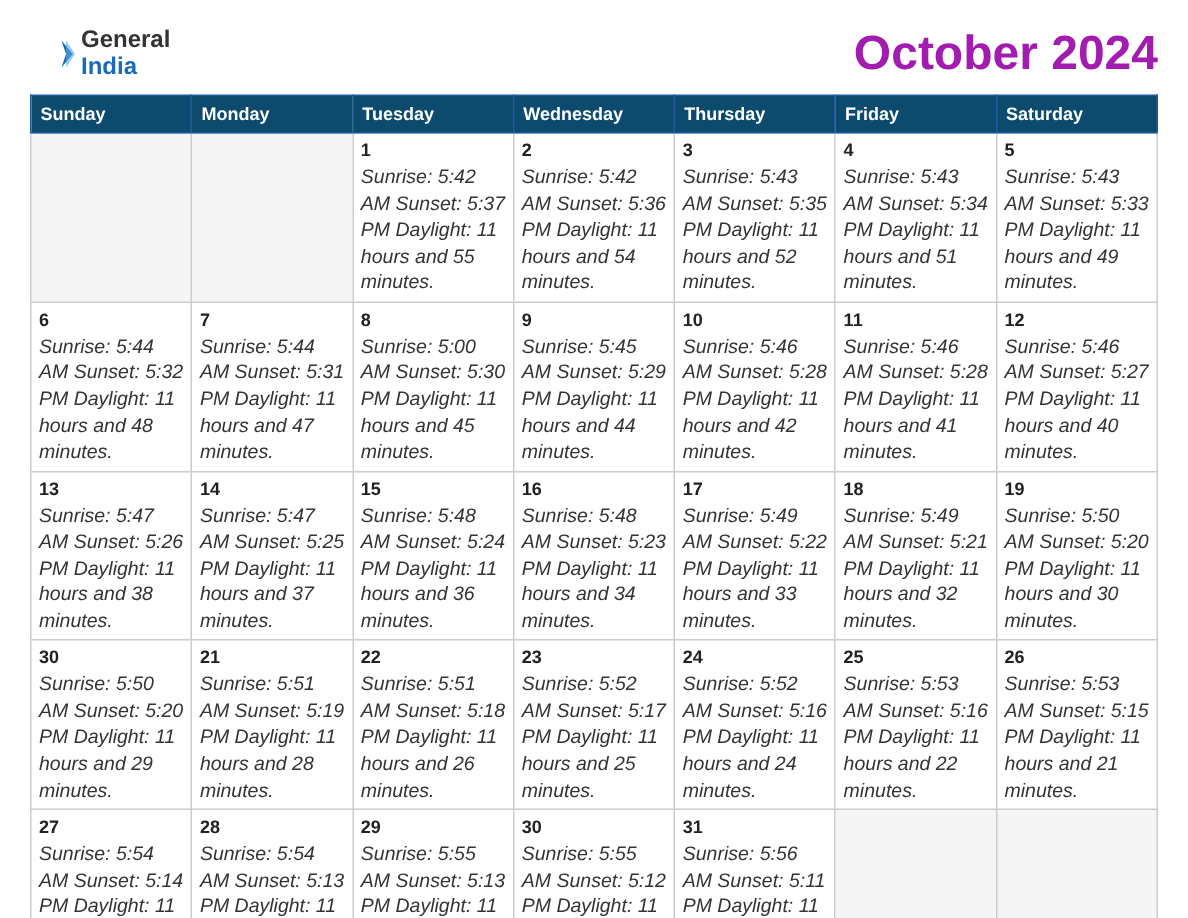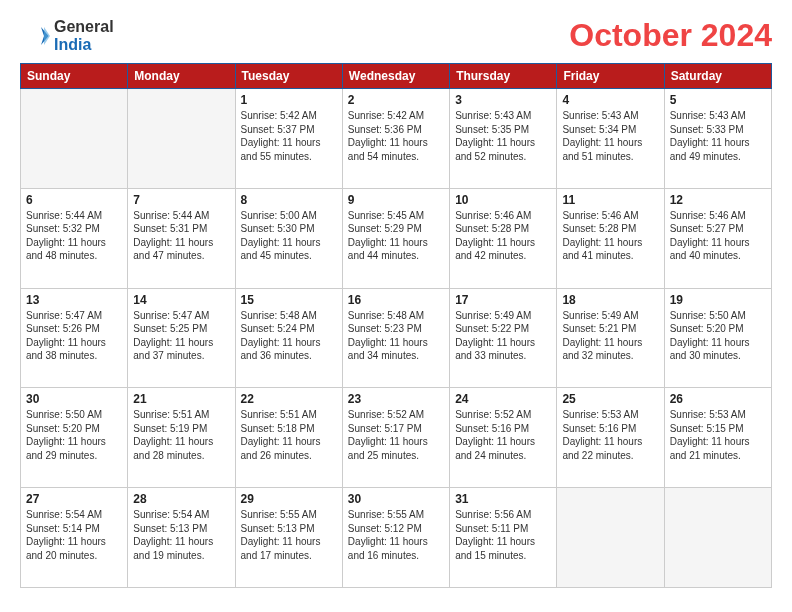--- a/index.html
+++ b/index.html
@@ -38,36 +38,36 @@
     .logo-icon {
       width: 30px;
       height: 30px;
     }
     .title-block {
       text-align: right;
     }
     .main-title {
       font-size: 32px;
       font-weight: bold;
-      color: #ef4444;
+      color: #a21caf;
       line-height: 1.1;
     }
     .subtitle {
       font-size: 16px;
       color: #444;
     }
     .calendar {
       flex: 1;
       border: 1px solid #ccc;
       border-collapse: collapse;
       width: 100%;
       table-layout: fixed;
     }
     .calendar th {
-      background-color: #b91c1c;
+      background-color: #0c4a6e;
       color: #fff;
       text-align: left;
       padding: 5px 6px;
       font-size: 12px;
       font-weight: bold;
       border: 1px solid #1e5a9e;
     }
     .calendar td {
       border: 1px solid #ccc;
       vertical-align: top;
@@ -81,23 +81,24 @@
       background: #f5f5f5;
     }
     .day-num {
       font-size: 12px;
       font-weight: bold;
       color: #222;
       display: block;
       margin-bottom: 2px;
     }
     .day-info {
-      font-size: 10px;
+      font-size: 13px;
       color: #333;
       line-height: 1.35;
+      font-style: italic;
     }
   </style>
 </head>
 <body>
 
 <div class="page">
   <div class="header">
     <div class="logo">
       <svg class="logo-icon" viewBox="0 0 40 40">
         <polygon points="28,8 38,20 28,32 32,20" fill="#1a6bb5"></polygon>

